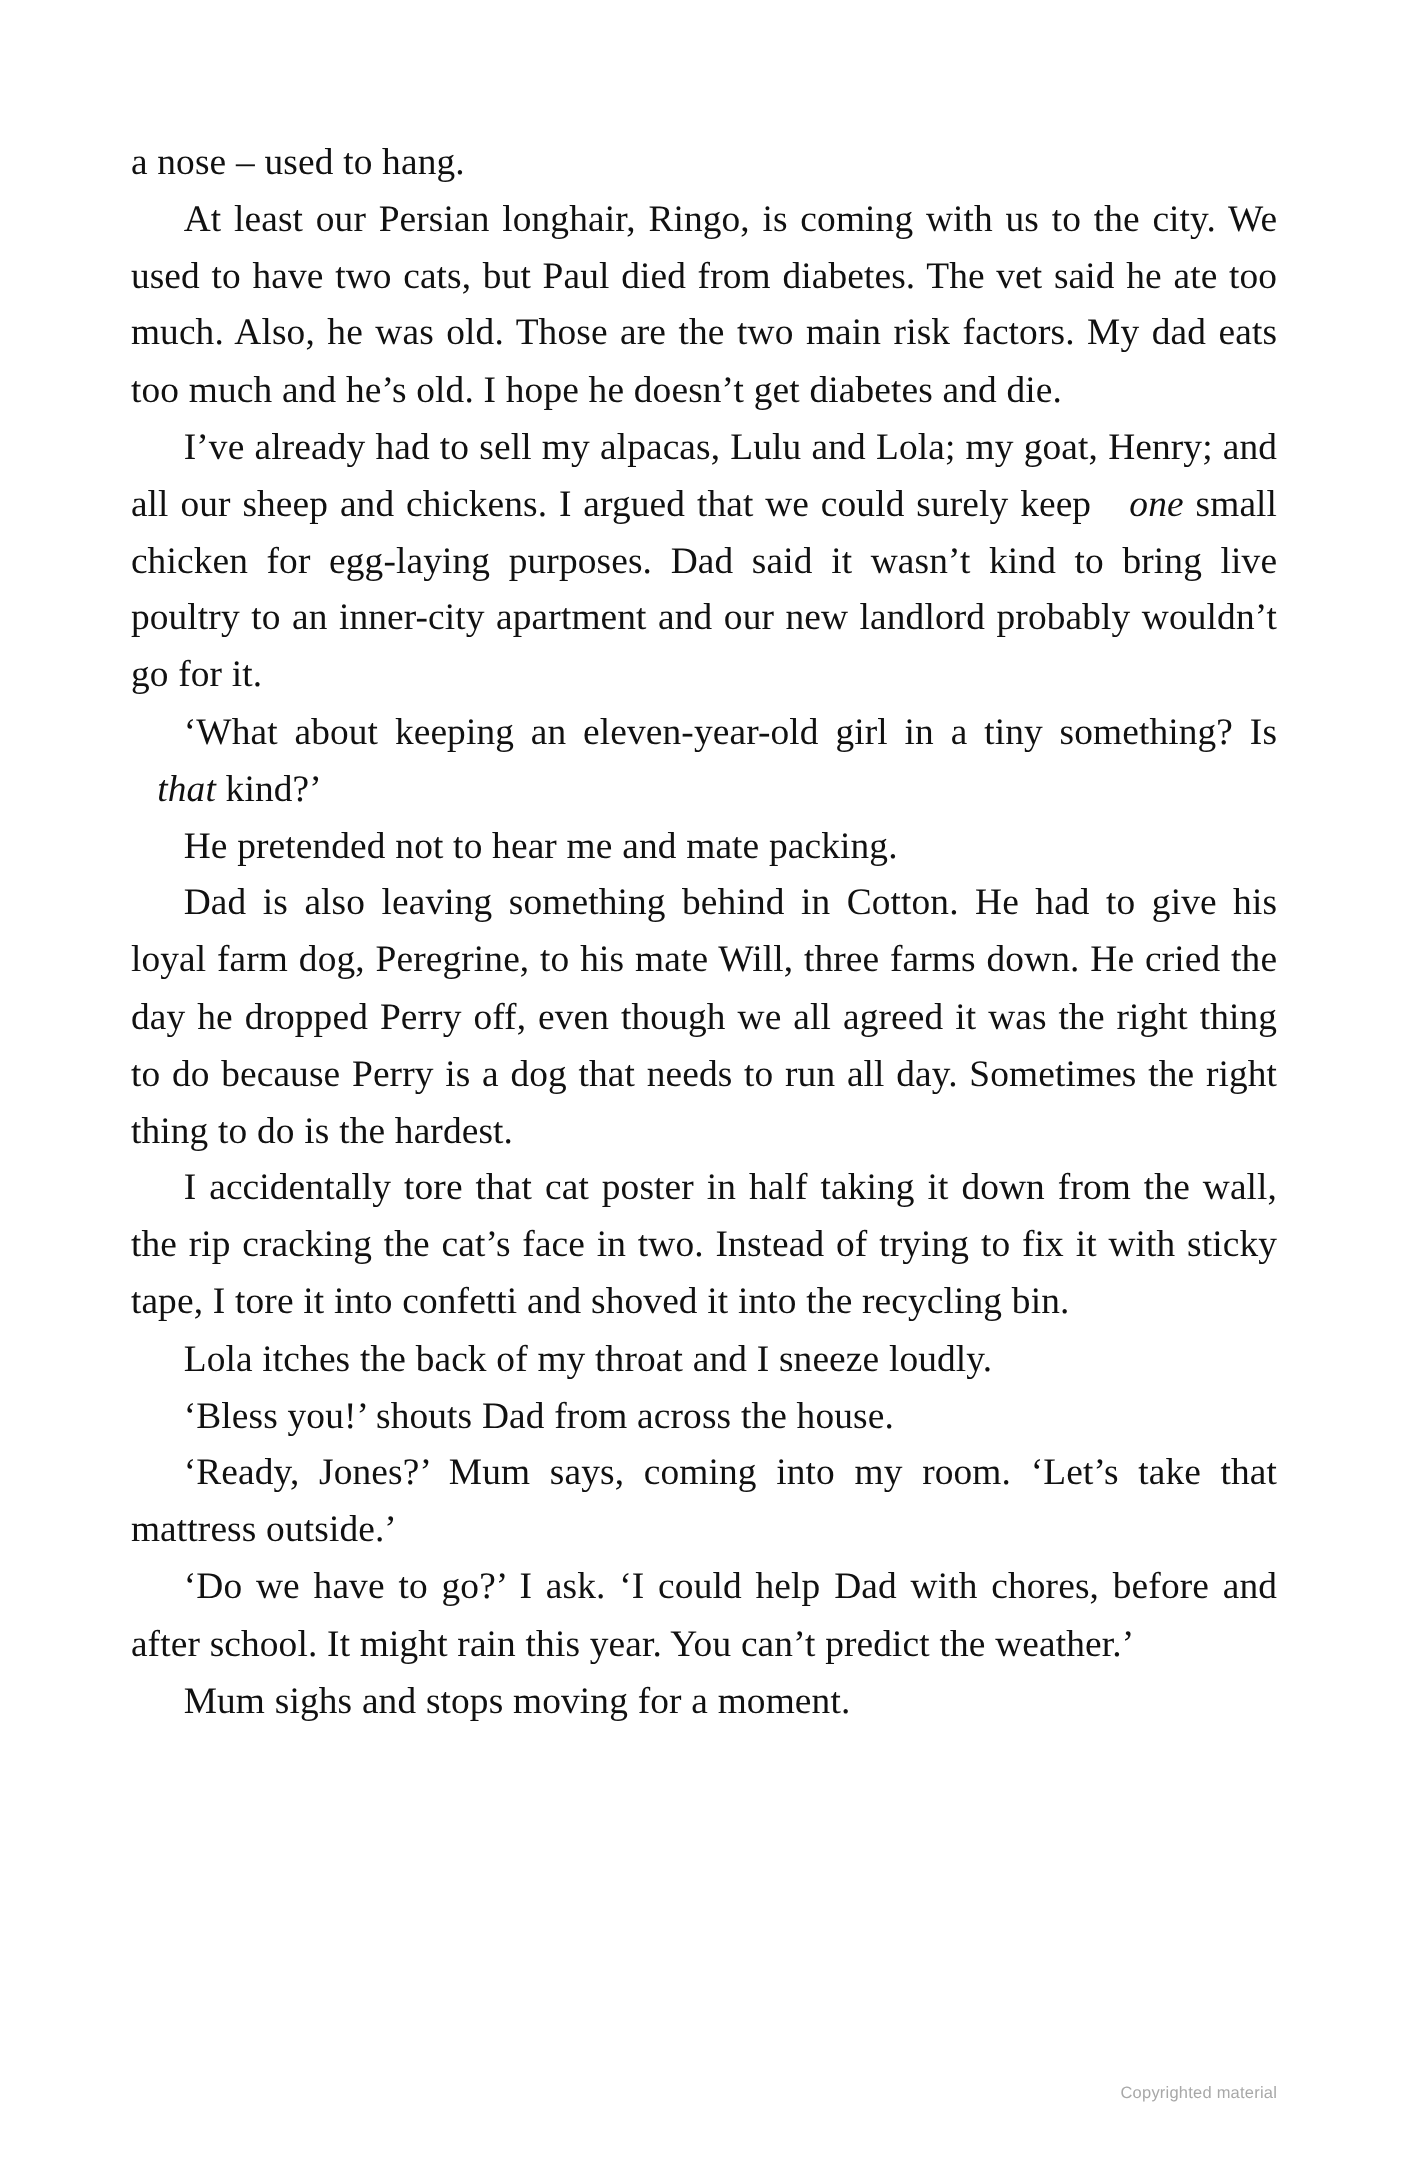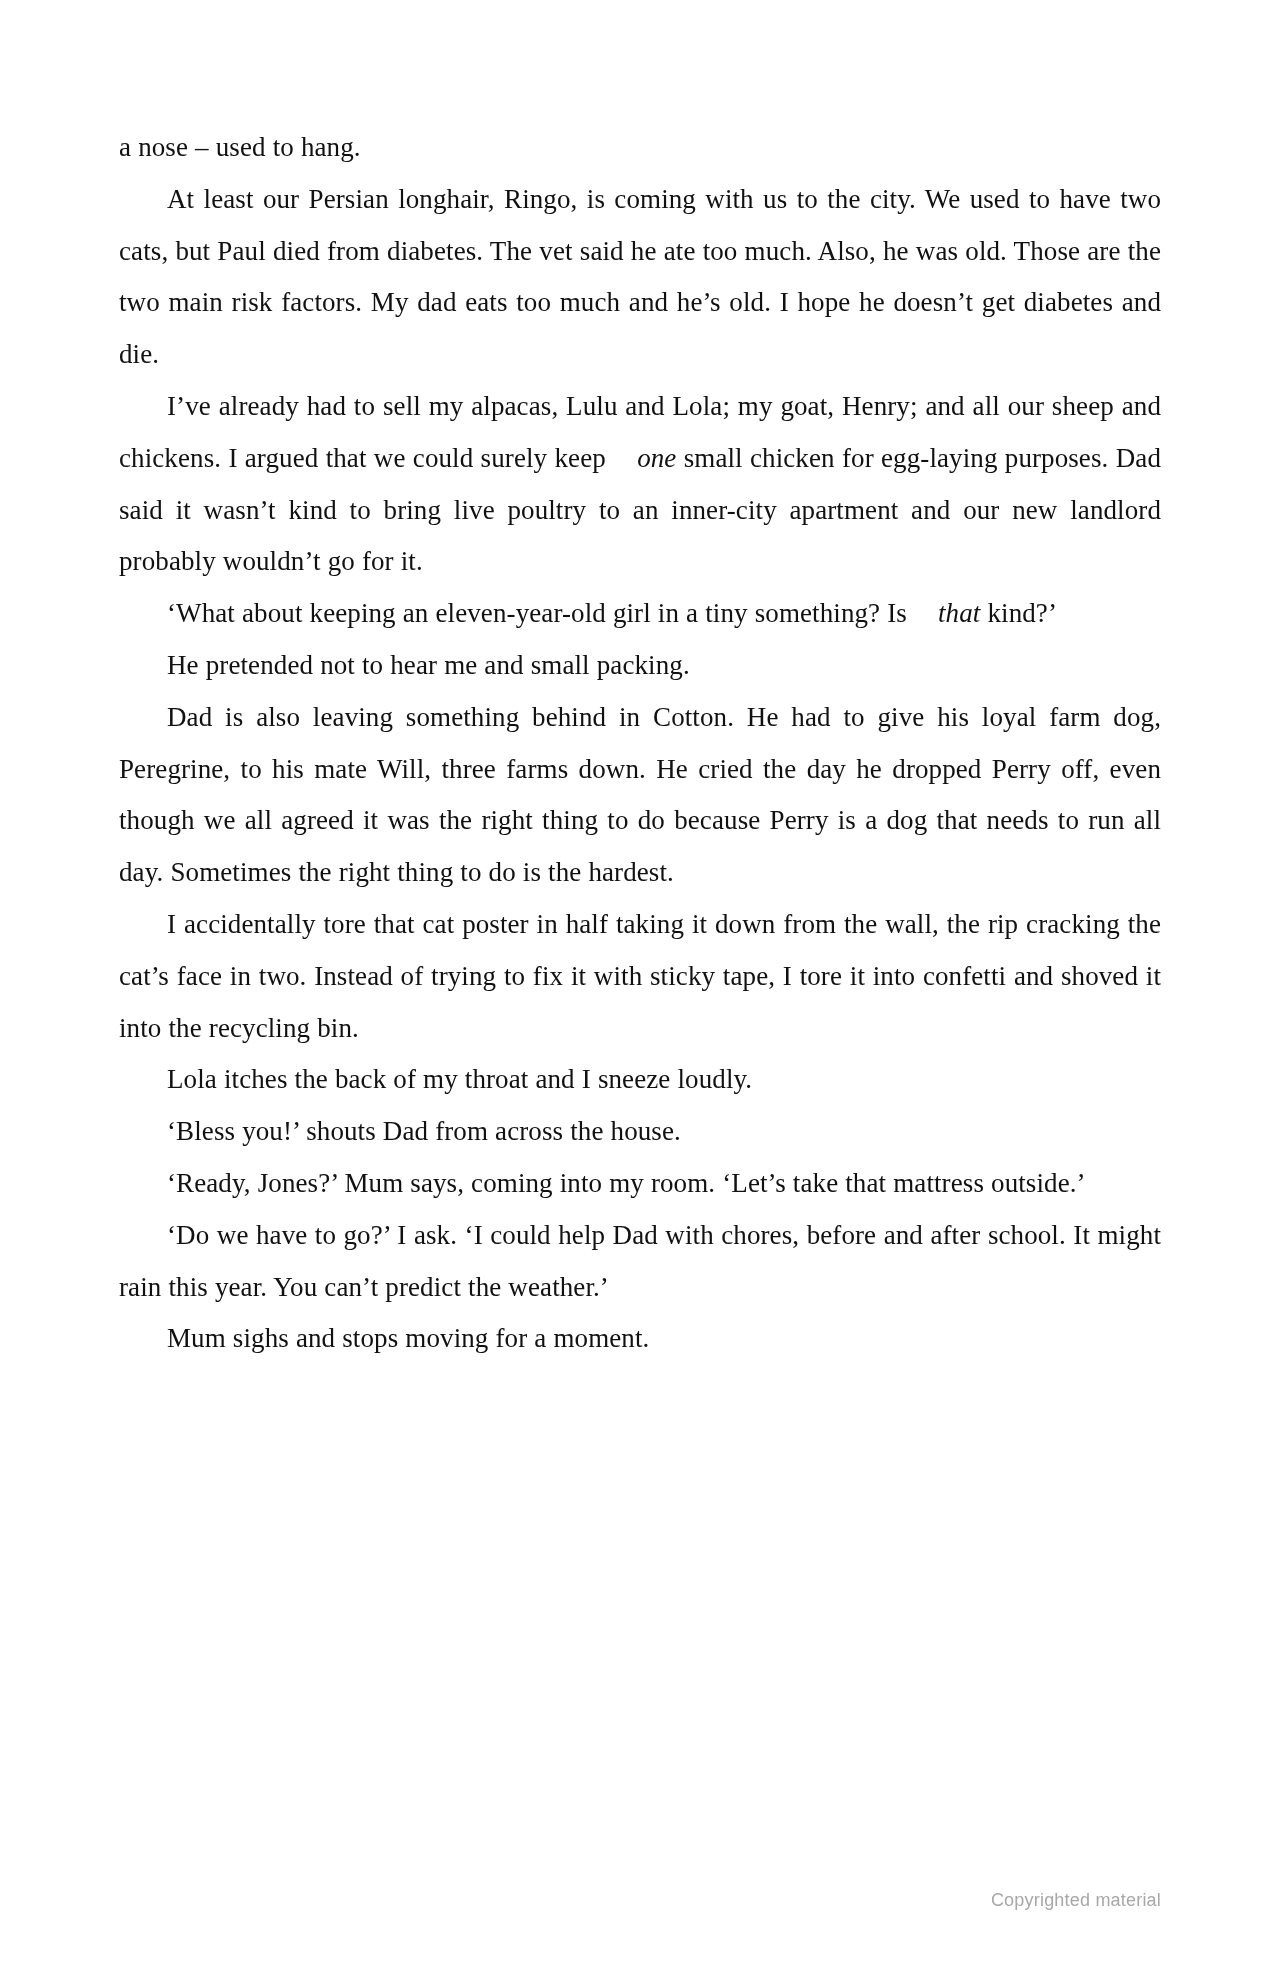--- a/index.html
+++ b/index.html
@@ -24,55 +24,55 @@
     background: #ffffff;
   }
   .text-column {
     position: absolute;
     left: 119px;
     top: 122px;
     width: 1042px;
   }
   p {
     margin: 0;
-    font-size: 27px;
+    font-size: 34px;
     line-height: 51.8px;
     text-align: justify;
     text-justify: inter-word;
     letter-spacing: 0.1px;
     word-spacing: 0.2px;
   }
   p.indent {
     text-indent: 48px;
     font-family: Liberation Serif, serif;
   }
   em {
     font-style: italic;
     margin-left: 24px;
   }
   .copyright-note {
     position: absolute;
     right: 119px;
     bottom: 52px;
     font-family: "Liberation Sans", sans-serif;
-    font-size: 18px;
+    font-size: 15px;
     color: #a8a8a8;
     letter-spacing: 0.2px;
   }
 </style>
 </head>
 <body>
 
 <div class="page">
   <div class="text-column" id="text-column">
       <p class="paragraph"><span>a nose – used to hang.</span></p>
       <p class="paragraph indent"><span>At least our Persian longhair, Ringo, is coming with us to the city. We used to have two cats, but Paul died from diabetes. The vet said he ate too much. Also, he was old. Those are the two main risk factors. My dad eats too much and he’s old. I hope he doesn’t get diabetes and die.</span></p>
       <p class="paragraph indent"><span>I’ve already had to sell my alpacas, Lulu and Lola; my goat, Henry; and all our sheep and chickens. I argued that we could surely keep </span><em>one</em><span> small chicken for egg-laying purposes. Dad said it wasn’t kind to bring live poultry to an inner-city apartment and our new landlord probably wouldn’t go for it.</span></p>
       <p class="paragraph indent"><span>‘What about keeping an eleven-year-old girl in a tiny something? Is </span><em>that</em><span> kind?’</span></p>
-      <p class="paragraph indent"><span>He pretended not to hear me and small packing.</span></p>
+      <p class="paragraph indent"><span>He pretended not to hear me and mate packing.</span></p>
       <p class="paragraph indent"><span>Dad is also leaving something behind in Cotton. He had to give his loyal farm dog, Peregrine, to his mate Will, three farms down. He cried the day he dropped Perry off, even though we all agreed it was the right thing to do because Perry is a dog that needs to run all day. Sometimes the right thing to do is the hardest.</span></p>
       <p class="paragraph indent"><span>I accidentally tore that cat poster in half taking it down from the wall, the rip cracking the cat’s face in two. Instead of trying to fix it with sticky tape, I tore it into confetti and shoved it into the recycling bin.</span></p>
       <p class="paragraph indent"><span>Lola itches the back of my throat and I sneeze loudly.</span></p>
       <p class="paragraph indent"><span>‘Bless you!’ shouts Dad from across the house.</span></p>
       <p class="paragraph indent"><span>‘Ready, Jones?’ Mum says, coming into my room. ‘Let’s take that mattress outside.’</span></p>
       <p class="paragraph indent"><span>‘Do we have to go?’ I ask. ‘I could help Dad with chores, before and after school. It might rain this year. You can’t predict the weather.’</span></p>
       <p class="paragraph indent"><span>Mum sighs and stops moving for a moment.</span></p>
     </div>
   <div class="copyright-note">Copyrighted material</div>
 </div>

